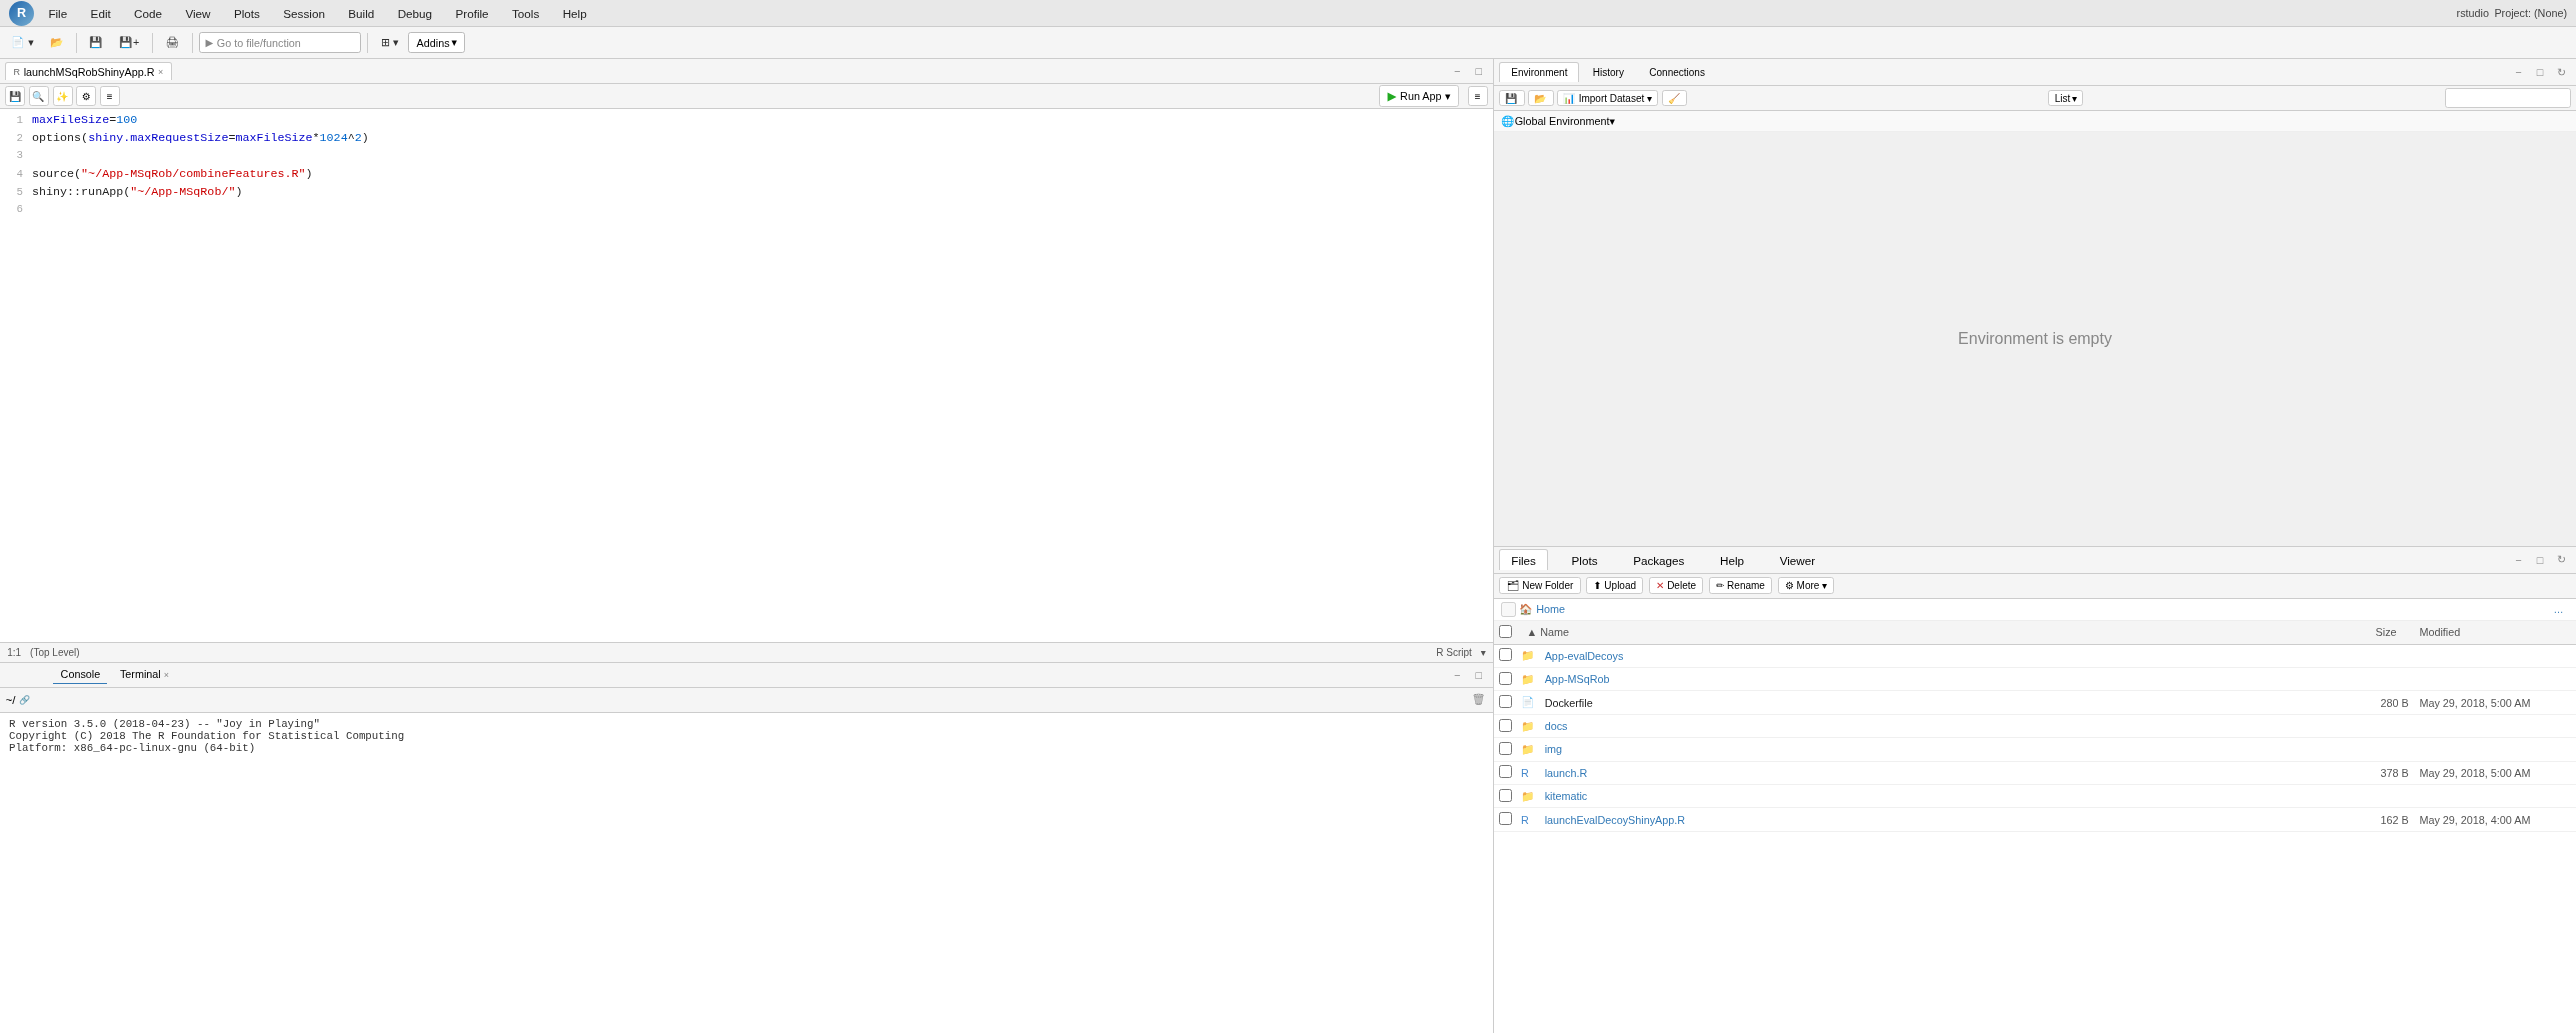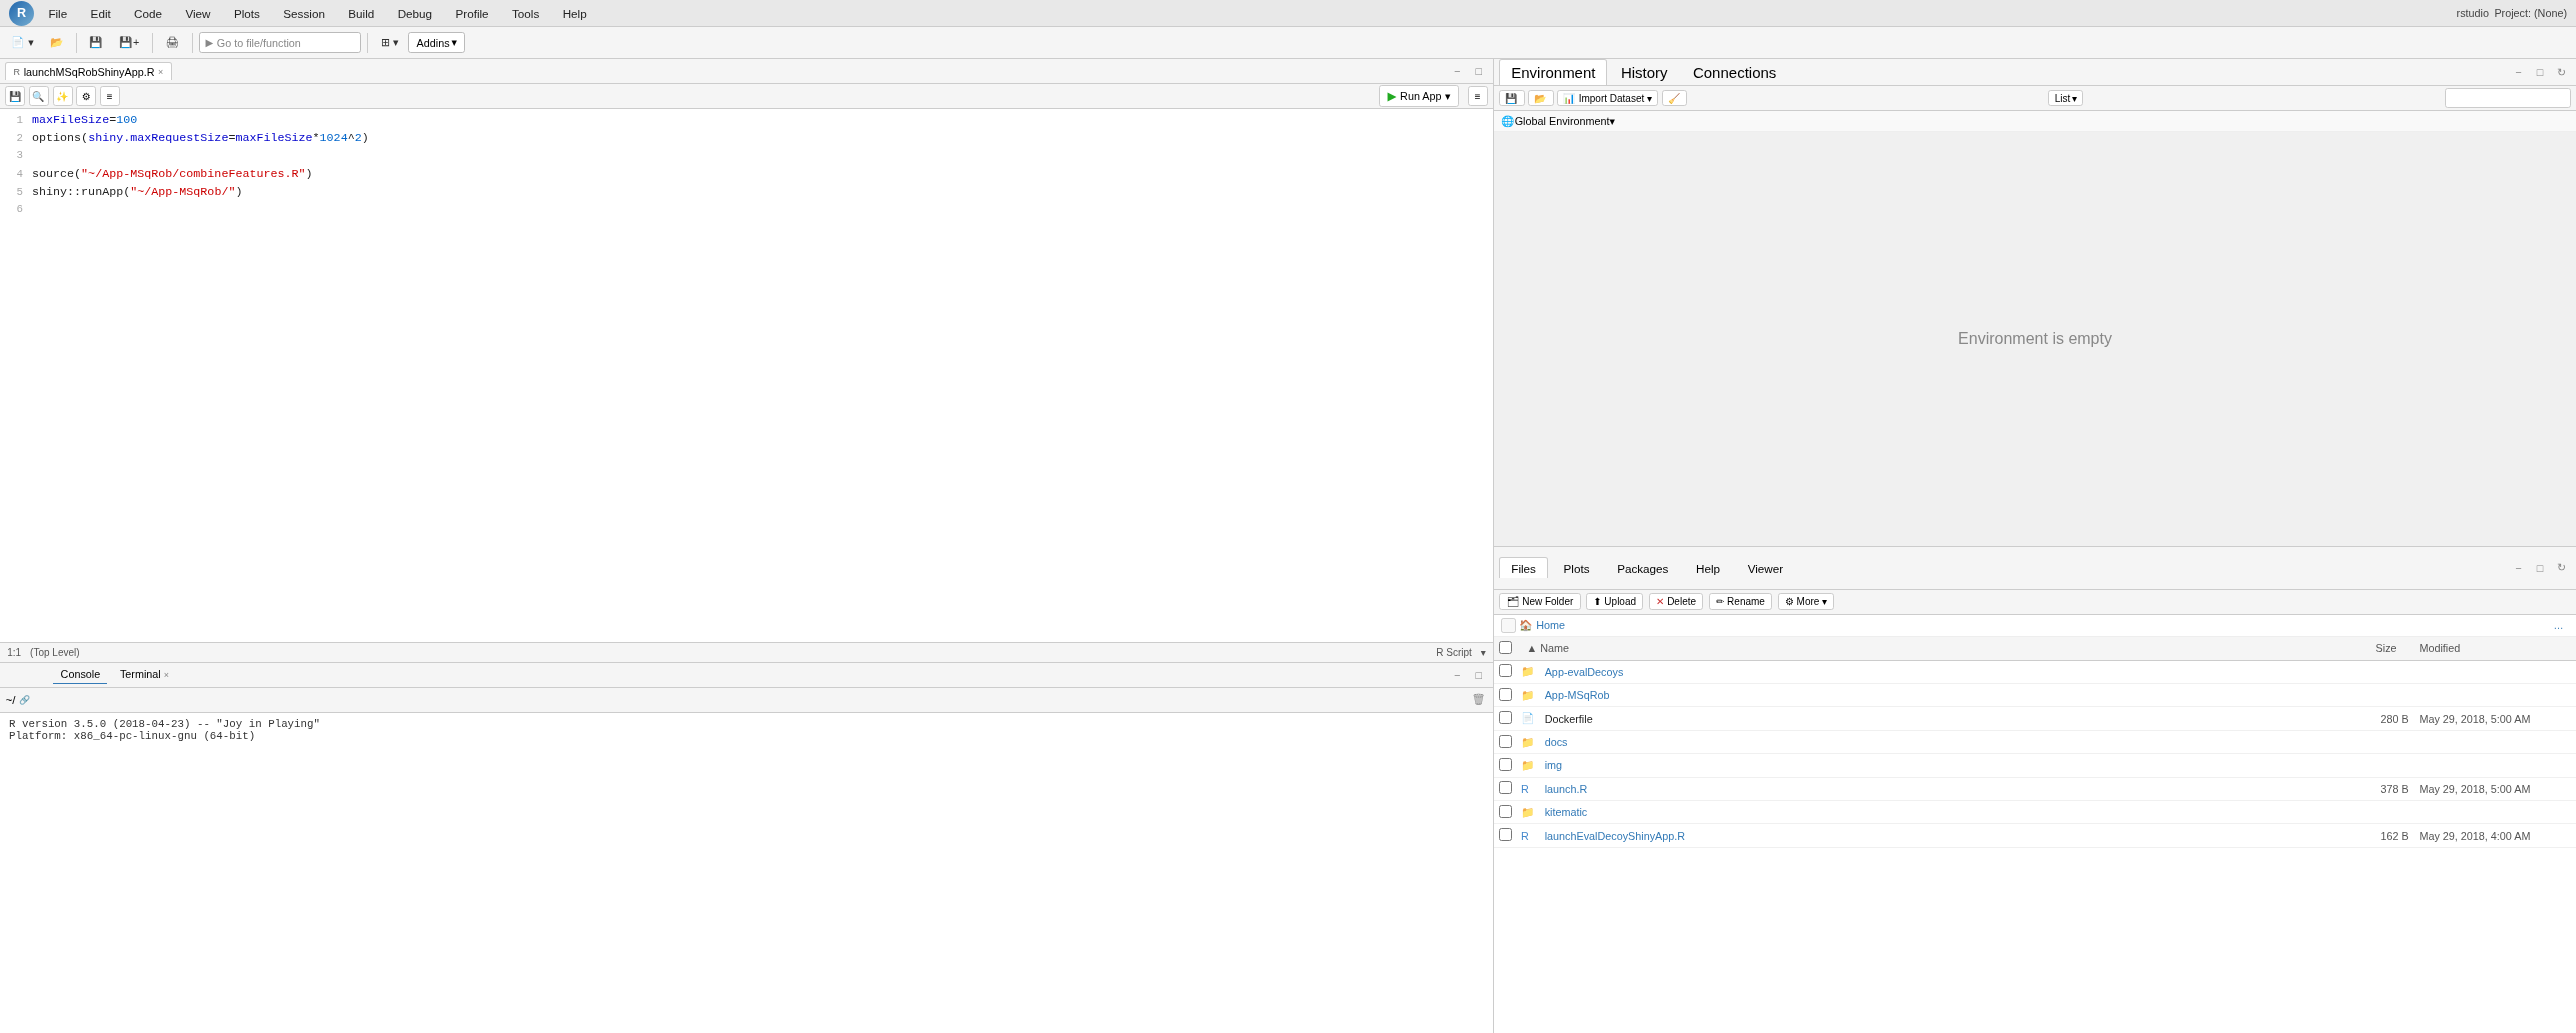--- a/index.html
+++ b/index.html
@@ -127,21 +127,21 @@
     
     #right-panel { display: flex; flex-direction: column; flex: 1; }
 
     
     #env-panel { flex: 1; display: flex; flex-direction: column; border-bottom: 0.9px solid #ccc; min-height: 0; }
     #env-tabs {
       display: flex; align-items: center; background: #f5f5f5;
       border-bottom: 0.9px solid #ccc; height: 27px; padding: 0 5.4px; gap: 1.8px;
     }
     .env-tab {
-      padding: 3.6px 10.8px; font-size: 15px; cursor: pointer; border-radius: 2.7px 2.7px 0 0;
+      padding: 3.6px 10.8px; font-size: 10px; cursor: pointer; border-radius: 2.7px 2.7px 0 0;
       border: 0.9px solid transparent; border-bottom: none;
     }
     .env-tab.active { background: white; border-color: #ccc; border-bottom-color: white; }
     #env-toolbar {
       display: flex; align-items: center; background: #f5f5f5;
       height: 25px; padding: 0 5.4px; border-bottom: 0.9px solid #ccc; gap: 3.6px;
     }
     .env-btn {
       padding: 1.8px 5.4px; border: 0.9px solid #ccc; border-radius: 2.7px;
       background: white; cursor: pointer; font-size: 10px;
@@ -162,21 +162,21 @@
     #list-btn {
       margin-left: auto; padding: 1.8px 5.4px; border: 0.9px solid #ccc;
       border-radius: 2.7px; background: white; cursor: pointer; font-size: 10px;
       display: flex; align-items: center; gap: 1.8px;
     }
 
     
     #files-panel { display: flex; flex-direction: column; flex: 1; min-height: 0; }
     #files-tabs {
       display: flex; align-items: center; background: #f5f5f5;
-      border-bottom: 0.9px solid #ccc; height: 43px; padding: 0 5.4px; gap: 4px;
+      border-bottom: 0.9px solid #ccc; height: 27px; padding: 0 5.4px; gap: 12px;
     }
     .files-tab {
       padding: 3.6px 10.8px; font-size: 11.7px; cursor: pointer; border-radius: 2.7px 2.7px 0 0;
       border: 0.9px solid transparent; border-bottom: none;
     }
     .files-tab.active { background: white; border-color: #ccc; border-bottom-color: white; }
     #files-toolbar {
       display: flex; align-items: center; background: #f5f5f5;
       height: 25px; padding: 0 5.4px; border-bottom: 0.9px solid #ccc; gap: 5.4px;
     }
@@ -344,20 +344,21 @@
           <button class="panel-icon-btn">□</button>
         </div>
       </div>
       <div id="console-toolbar">
         <span>~/</span>
         <span style="font-size:9px; margin-left:3.6px;">🔗</span>
         <button class="panel-icon-btn" style="margin-left:auto;">🗑</button>
       </div>
       <div id="console-content">
         <div>R version 3.5.0 (2018-04-23) -- "Joy in Playing"</div>
+        <div>Copyright (C) 2018 The R Foundation for Statistical Computing</div>
         <div>Platform: x86_64-pc-linux-gnu (64-bit)</div>
       </div>
     </div>
 
   </div>
 
   <div id="right-panel">
 
     <div id="env-panel">
       <div id="env-tabs">

